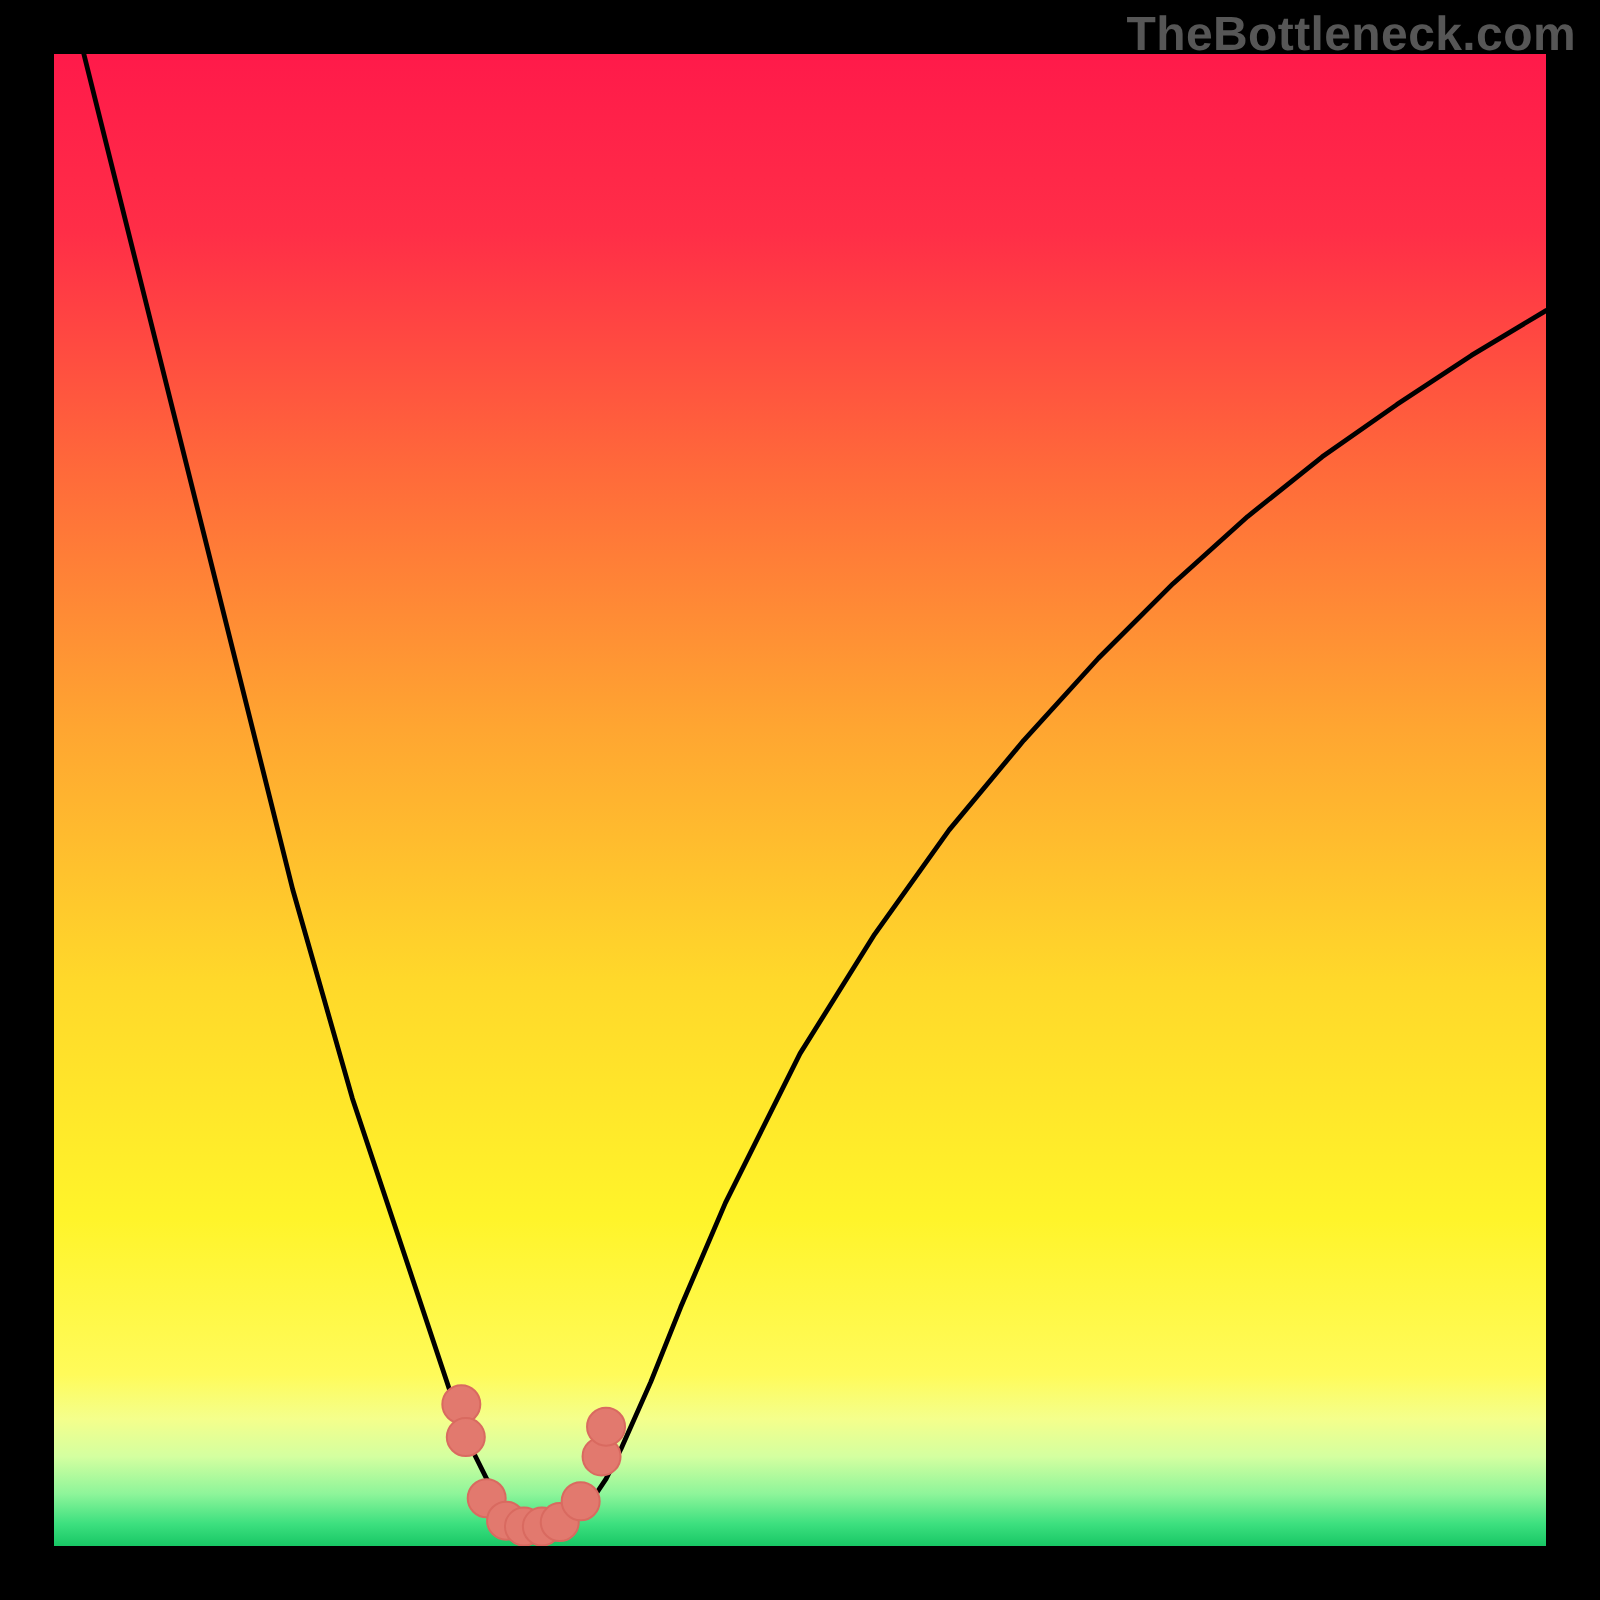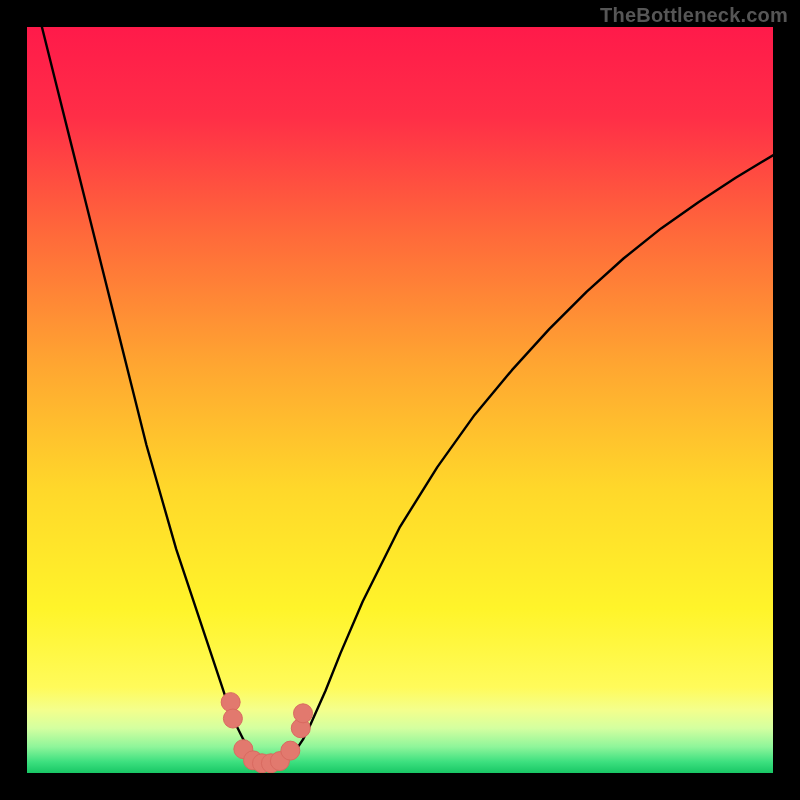--- a/index.html
+++ b/index.html
@@ -24,21 +24,21 @@
     top: 27px;
     width: 746px;
     height: 746px;
     overflow: hidden;
   }
   .watermark {
     position: absolute;
     top: 4px;
     right: 12px;
     font-family: Arial, Helvetica, sans-serif;
-    font-size: 20px;
+    font-size: 24px;
     font-weight: 600;
     color: #565656;
     letter-spacing: 0.2px;
   }
 </style>
 </head>
 <body>
 
 <div class="frame">
   <div class="plot">

